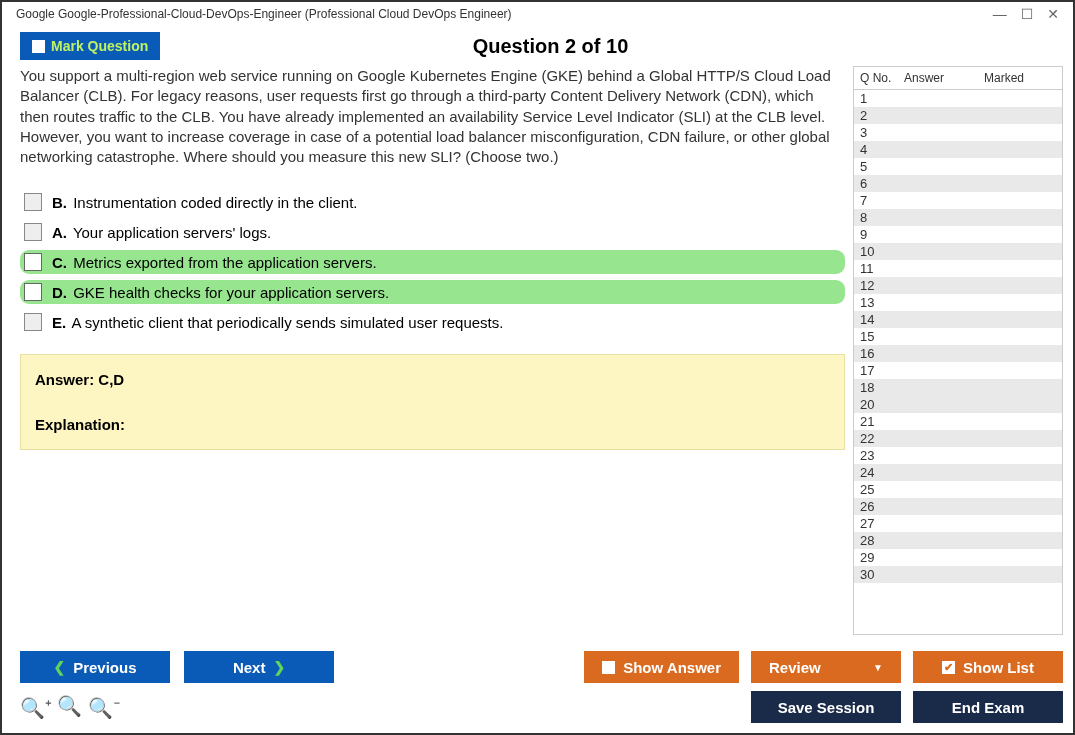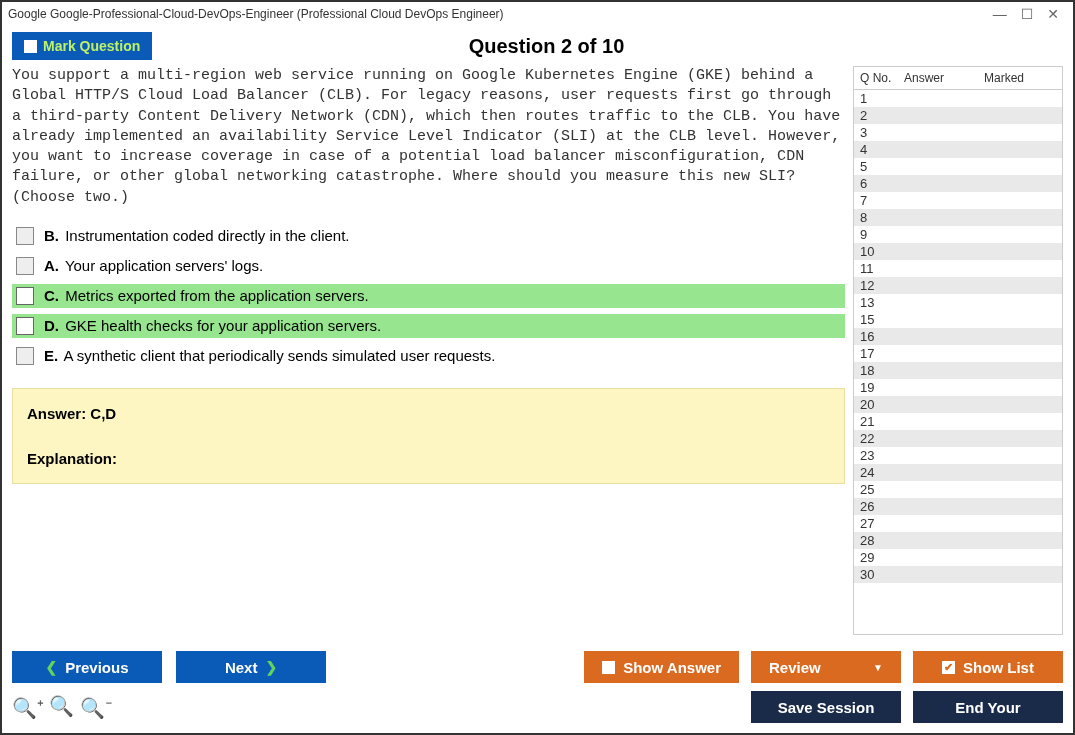--- a/index.html
+++ b/index.html
@@ -1,19 +1,19 @@
 <!DOCTYPE html>
 <html><head>
 <meta charset="utf-8">
 <style>
   * { box-sizing: border-box; margin: 0; padding: 0; }
   body { font-family: Arial, sans-serif; background: #fff; }
   .window {
     width: 1075px; height: 735px; border: 2px solid #333; background: #fff;
-    display: flex; flex-direction: column; position: relative;
+    display: flex; flex-direction: column; position: relative; padding-left: 8px;
   }
   .titlebar {
     height: 24px; display: flex; align-items: center; justify-content: space-between;
     padding: 0 6px; font-size: 12px; color: #333;
   }
   .titlebar-controls { display: flex; gap: 14px; align-items: center; padding-right: 8px; color: #666; }
   .titlebar-controls span { cursor: default; font-size: 14px; }
   .header-row {
     display: flex; align-items: center; padding: 6px 10px; position: relative;
   }
@@ -27,27 +27,27 @@
     position: absolute; left: 18px; right: 0; text-align: center;
     font-size: 20px; font-weight: bold; pointer-events: none;
   }
   .main {
     flex: 1; display: flex; padding: 0 10px 8px 10px; gap: 8px; overflow: hidden;
   }
   .left {
     flex: 1; display: flex; flex-direction: column; overflow-y: auto;
   }
   .question-text {
-    font-size: 15px; color: #333; line-height: 1.35; margin-bottom: 16px; font-family: Liberation Mono, monospace;
+    font-size: 15px; color: #333; line-height: 1.35; margin-bottom: 23px;
   }
   .options { display: flex; flex-direction: column; gap: 6px; margin-bottom: 20px; }
   .option {
     display: flex; align-items: center; gap: 10px; padding: 3px 4px; font-size: 15px;
   }
-  .option.correct { background: #97e68f; }
+  .option.correct { background: #97e68f; border-radius: 9px; }
   .option .chk {
     width: 18px; height: 18px; border: 1px solid #888; background: #eee; flex-shrink: 0;
   }
   .option.correct .chk { background: #fff; border: 1px solid #666; }
   .option-label { font-weight: bold; margin-right: 2px; }
   .answer-panel {
     background: #fdf6c2; border: 1px solid #e8e0a0; padding: 16px 14px;
     font-size: 15px;
   }
   .answer-panel .ans { font-weight: bold; margin-bottom: 28px; }
@@ -211,42 +211,42 @@
           <div class="qrow alt">
             <span>12</span>
             <span></span>
             <span></span>
           </div>
           <div class="qrow">
             <span>13</span>
             <span></span>
             <span></span>
           </div>
+          <div class="qrow alt">
+            <span>14</span>
+            <span></span>
+            <span></span>
+          </div>
           <div class="qrow">
             <span>15</span>
             <span></span>
             <span></span>
           </div>
           <div class="qrow alt">
             <span>16</span>
             <span></span>
             <span></span>
           </div>
           <div class="qrow">
             <span>17</span>
             <span></span>
             <span></span>
           </div>
           <div class="qrow alt">
             <span>18</span>
-            <span></span>
-            <span></span>
-          </div>
-          <div class="qrow">
-            <span>19</span>
             <span></span>
             <span></span>
           </div>
           <div class="qrow alt">
             <span>20</span>
             <span></span>
             <span></span>
           </div>
           <div class="qrow">
             <span>21</span>
@@ -334,19 +334,19 @@
       <div class="zoom">
         <span>🔍⁺</span>
         <span>🔍</span>
         <span>🔍⁻</span>
       </div>
       <div class="footer-right2">
         <button class="btn navy">
           <span>Save Session</span>
         </button>
         <button class="btn navy">
-          <span>End Your</span>
+          <span>End Exam</span>
         </button>
       </div>
     </div>
   </div>
 
 </div>
 
 </body></html>

